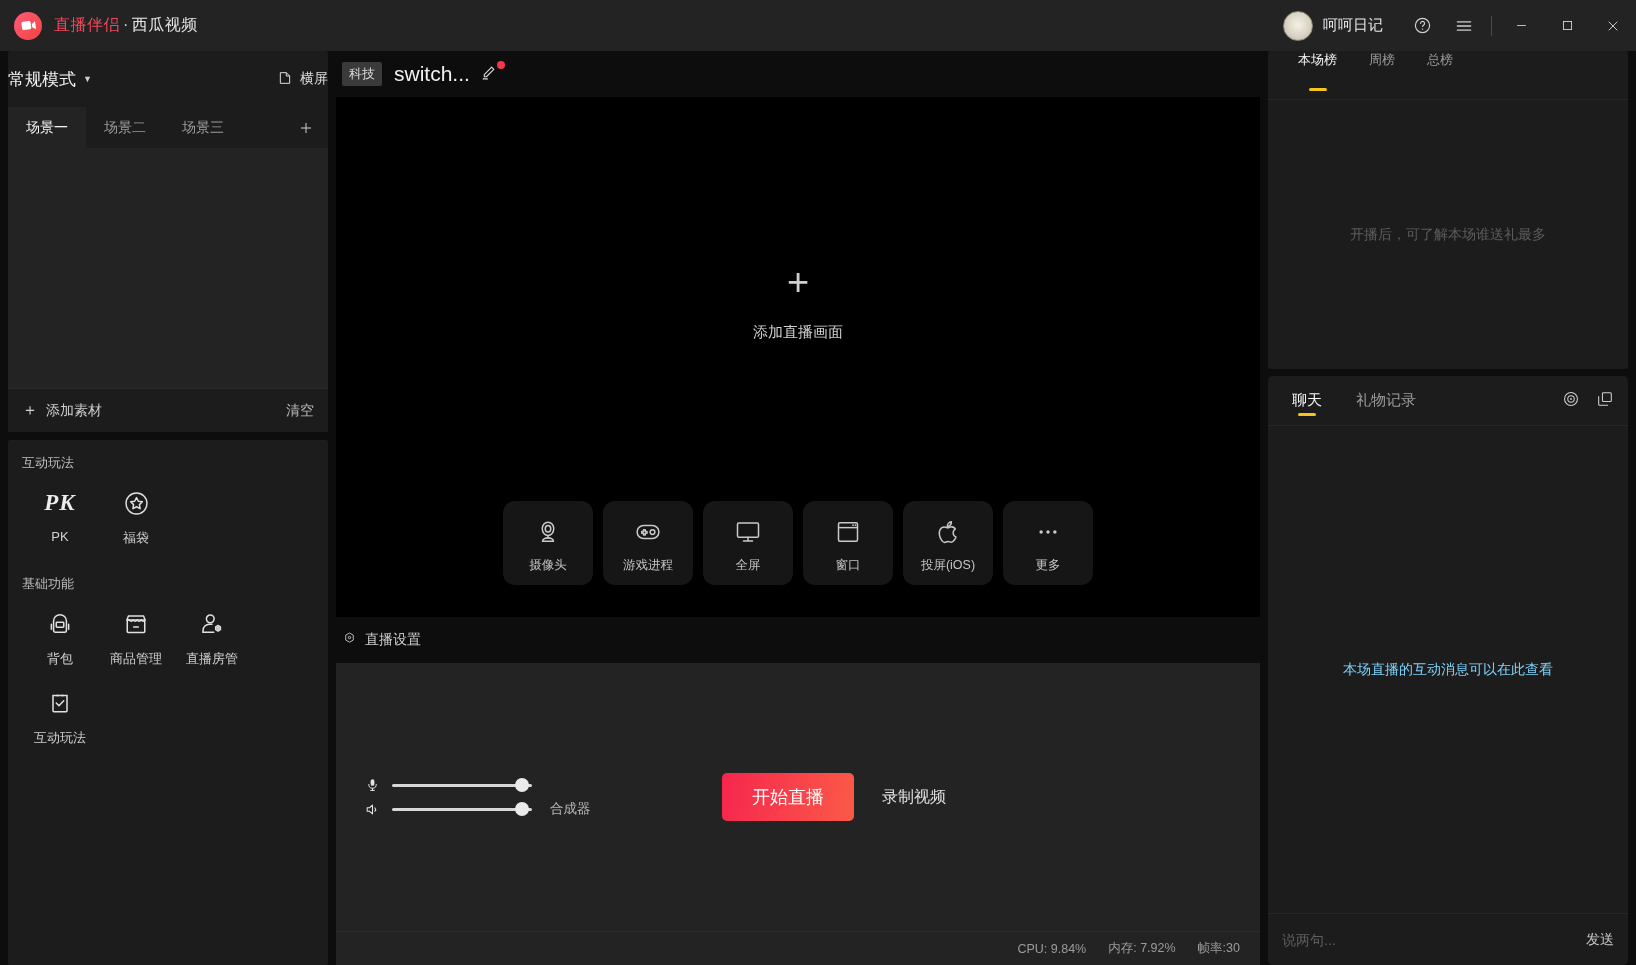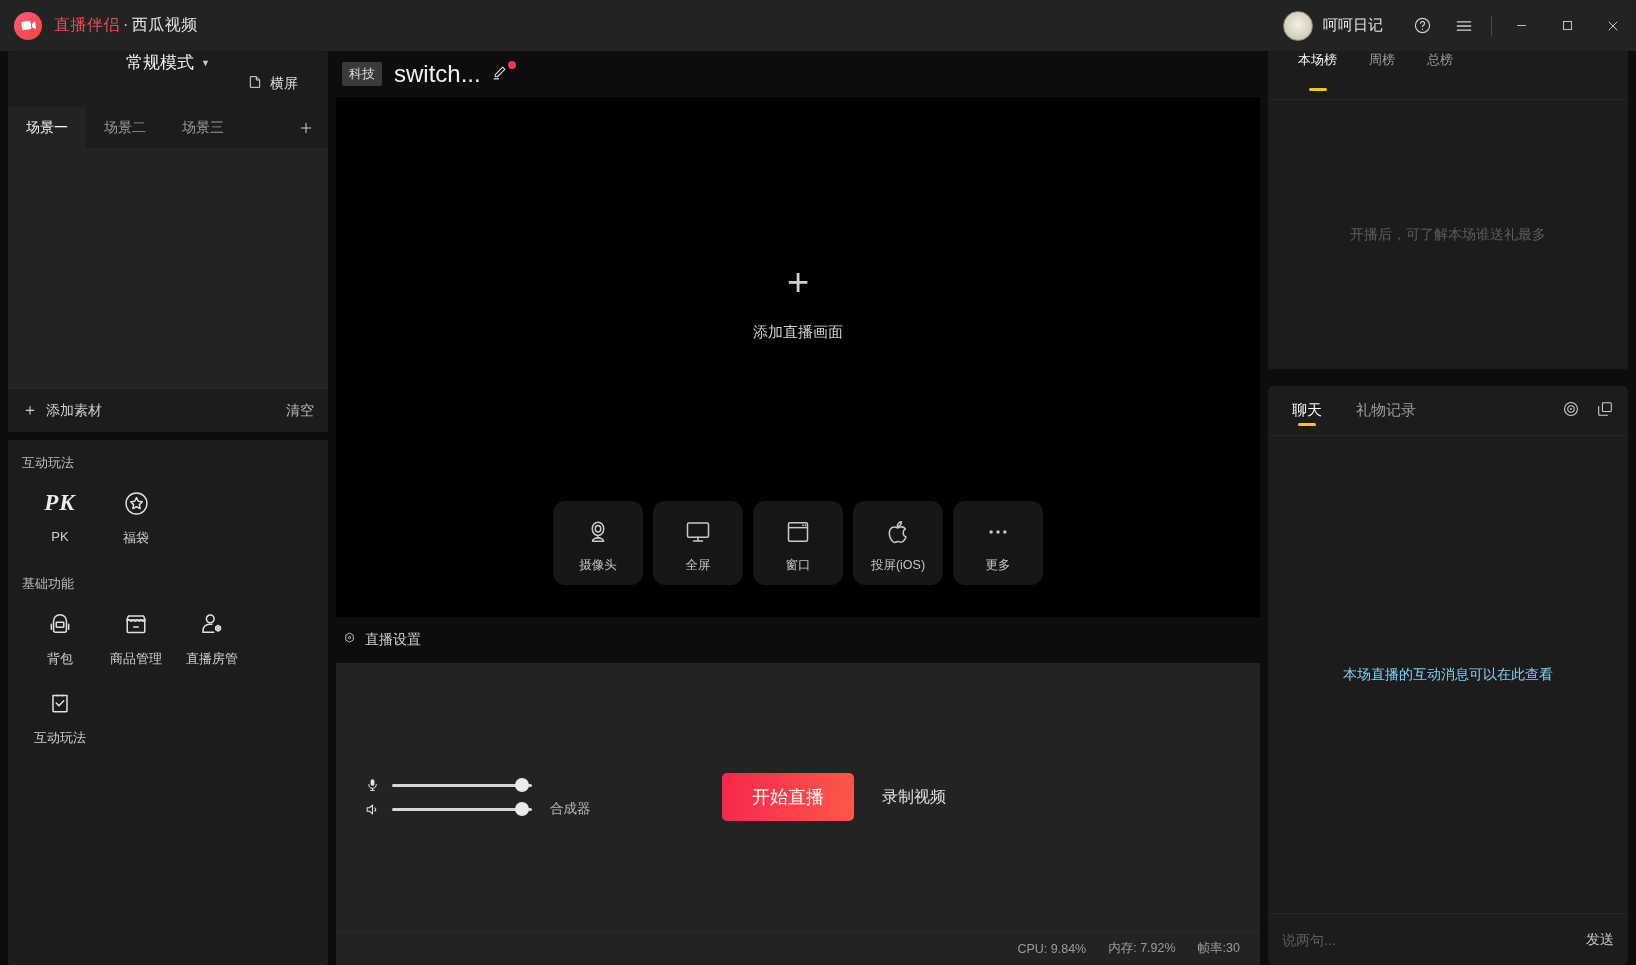--- a/index.html
+++ b/index.html
@@ -44,21 +44,21 @@
   }
   .tb-divider { width: 1px; height: 20px; background: #4a4a4a; margin: 0 6px; }
   .win-btn { width: 46px; height: 51px; display:flex; align-items:center; justify-content:center; color:#d6d6d6; }
 
   
   .body { flex: 1 1 auto; display: flex; min-height: 0; background:#0d0d0d; }
 
   
   .left { width: 328px; flex: 0 0 328px; display: flex; flex-direction: column; background: #0d0d0d; padding: 0 0 0 8px; }
   .scene-card { background:#1c1c1c; border-radius: 2px; display:flex; flex-direction:column; }
-  .scene-head { height: 56px; display:flex; align-items:center; padding: 0 30px; flex-direction: column; }
+  .scene-head { height: 56px; display:flex; align-items:center; padding: 0 0; }
   .mode-sel { font-size: 17px; color: #f0f0f0; display:flex; align-items:center; }
   .mode-sel .caret { margin-left: 7px; font-size: 9px; color:#cfcfcf; }
   .orient { margin-left:auto; display:flex; align-items:center; color:#dcdcdc; font-size: 14px; }
   .orient svg { margin-right: 7px; }
   .scene-tabs { height: 41px; display:flex; align-items:stretch; background:#1c1c1c; }
   .scene-tab {
     padding: 0 18px; display:flex; align-items:center; justify-content:center;
     font-size: 14px; color:#9a9a9a; background: transparent;
   }
   .scene-tab.active { color:#f2f2f2; background:#232323; }
@@ -79,21 +79,21 @@
   .tool-grid { display:flex; flex-wrap: wrap; }
   .tool-item { width: 76px; margin-bottom: 18px; display:flex; flex-direction:column; align-items:center; }
   .tool-ico { height: 34px; display:flex; align-items:center; justify-content:center; color:#e0e0e0; }
   .tool-ico .pk { font-family:"Liberation Serif", serif; font-style: italic; font-weight:700; font-size:23px; letter-spacing:1px; color:#ececec;}
   .tool-label { margin-top: 9px; font-size: 13px; color:#cfcfcf; }
 
   
   .center { flex: 1 1 auto; display:flex; flex-direction:column; min-width:0; padding: 0 8px; }
   .room-head { height: 46px; display:flex; align-items:center; padding-left: 6px; }
   .tag { background:#3a3a3a; color:#dcdcdc; font-size:13px; padding: 3px 7px; border-radius:2px; }
-  .room-title { margin-left: 12px; font-size: 24px; color:#f0f0f0; }
+  .room-title { margin-left: 12px; font-size: 21px; color:#f0f0f0; }
   .edit-wrap { position:relative; margin-left: 10px; display:flex; align-items:center; color:#e0e0e0; }
   .reddot { position:absolute; top:-3px; right:-8px; width:8px; height:8px; border-radius:50%; background:#f4364c; }
   .preview {
     flex: 0 0 520px; background:#000; position:relative;
     display:flex; flex-direction:column; align-items:center; justify-content:center;
   }
   .preview-center { display:flex; flex-direction:column; align-items:center; transform: translateY(-55px); }
   .preview-plus { font-size: 38px; color:#cfcfcf; font-weight: 300; line-height:1; }
   .preview-text { margin-top: 22px; font-size: 15px; color:#d0d0d0; }
   .src-row { position:absolute; bottom: 32px; left:0; right:0; display:flex; justify-content:center; gap: 10px; }
@@ -130,21 +130,21 @@
 
   
   .right { width: 368px; flex: 0 0 368px; display:flex; flex-direction:column; padding: 0 8px 0 0; }
   .rank-card { background:#1c1c1c; height: 318px; flex: 0 0 318px; display:flex; flex-direction:column; border-radius:2px; }
   .rank-tabs { height: 49px; display:flex; align-items:stretch; padding-left: 14px; border-bottom:1px solid #262626; }
   .rank-tab { padding: 0 16px; display:flex; flex-direction:column; align-items:center; position:relative; font-size:13px; color:#9c9c9c; }
   .rank-tab.active { color:#f4f4f4; }
   .rank-tab .ul { position:absolute; bottom: 8px; width: 18px; height:3px; border-radius:2px; background:#f5c518; }
   .rank-empty { flex:1 1 auto; display:flex; align-items:center; justify-content:center; font-size:14px; color:#5d5d5d; }
 
-  .chat-card { margin-top: 17px; background:#1c1c1c; flex:1 1 auto; display:flex; flex-direction:column; border-radius:5px; }
+  .chat-card { margin-top: 7px; background:#1c1c1c; flex:1 1 auto; display:flex; flex-direction:column; border-radius:5px; }
   .chat-tabs { height: 50px; display:flex; align-items:stretch; padding: 0 14px; border-bottom:1px solid #262626; }
   .chat-tab { padding: 0 10px; margin-right: 14px; display:flex; align-items:center; position:relative; font-size:15px; color:#9c9c9c; }
   .chat-tab.active { color:#f4f4f4; }
   .chat-tab .ul { position:absolute; bottom: 9px; left: 50%; transform: translateX(-50%); width: 18px; height:3px; border-radius:2px; background:#f5c518; }
   .chat-icons { margin-left:auto; display:flex; align-items:center; gap: 16px; color:#cfcfcf; }
   .chat-body { flex:1 1 auto; display:flex; align-items:center; justify-content:center; font-size:14px; color:#7dd3fc; }
   .chat-input-row { height: 52px; flex:0 0 52px; display:flex; align-items:center; border-top:1px solid #262626; padding: 0 14px; }
   .chat-input {
     flex:1 1 auto; background: transparent; border: none; outline: none;
     color:#ddd; font-size: 14px; font-family: inherit;
@@ -345,20 +345,30 @@
               <svg width="30" height="30" viewBox="0 0 24 24" fill="none" stroke="#c9c9c9" stroke-width="1.2">
                 <ellipse cx="12" cy="9.4" rx="4.6" ry="5.3"></ellipse>
                 <ellipse cx="12" cy="9.4" rx="2.2" ry="2.6"></ellipse>
                 <path d="M12 14.7v2.1" stroke-linecap="round"></path>
                 <path d="M7.6 19.3c0-1.5 2-2.6 4.4-2.6s4.4 1.1 4.4 2.6z" stroke-linejoin="round"></path>
               </svg>
             </div>
             <div class="src-label">摄像头</div>
           </div>
 
+          <div class="src-btn">
+            <div class="src-ico">
+              <svg width="30" height="30" viewBox="0 0 24 24" fill="none" stroke="#c9c9c9" stroke-width="1.2">
+                <rect x="3.3" y="6.8" width="17.4" height="10.4" rx="5.2"></rect>
+                <path d="M8.4 10.2v1.4H7v1.4h1.4v1.4h1.4v-1.4h1.4v-1.4H9.8v-1.4z" stroke-linejoin="round"></path>
+                <circle cx="15.6" cy="12" r="1.9"></circle>
+              </svg>
+            </div>
+            <div class="src-label">游戏进程</div>
+          </div>
 
           <div class="src-btn">
             <div class="src-ico">
               <svg width="30" height="30" viewBox="0 0 24 24" fill="none" stroke="#c9c9c9" stroke-width="1.2">
                 <rect x="3.6" y="4.8" width="16.8" height="11.4" rx="1"></rect>
                 <path d="M12 16.2v3M8.4 19.2h7.2" stroke-linecap="round"></path>
               </svg>
             </div>
             <div class="src-label">全屏</div>
           </div>

